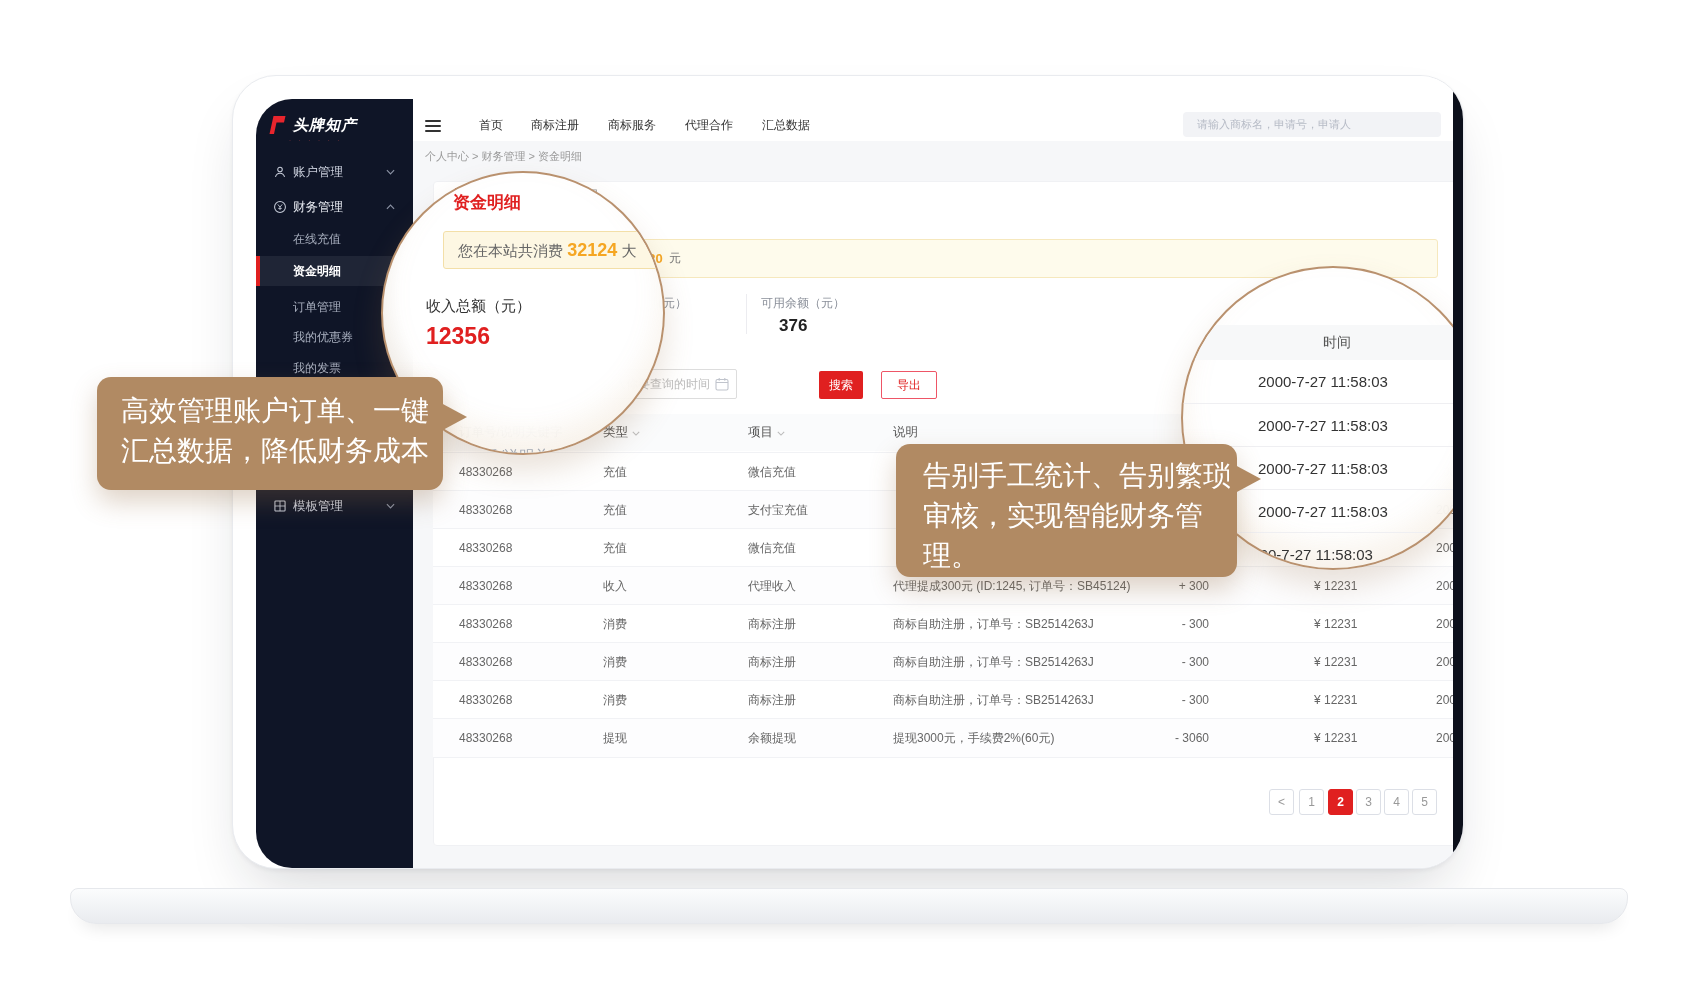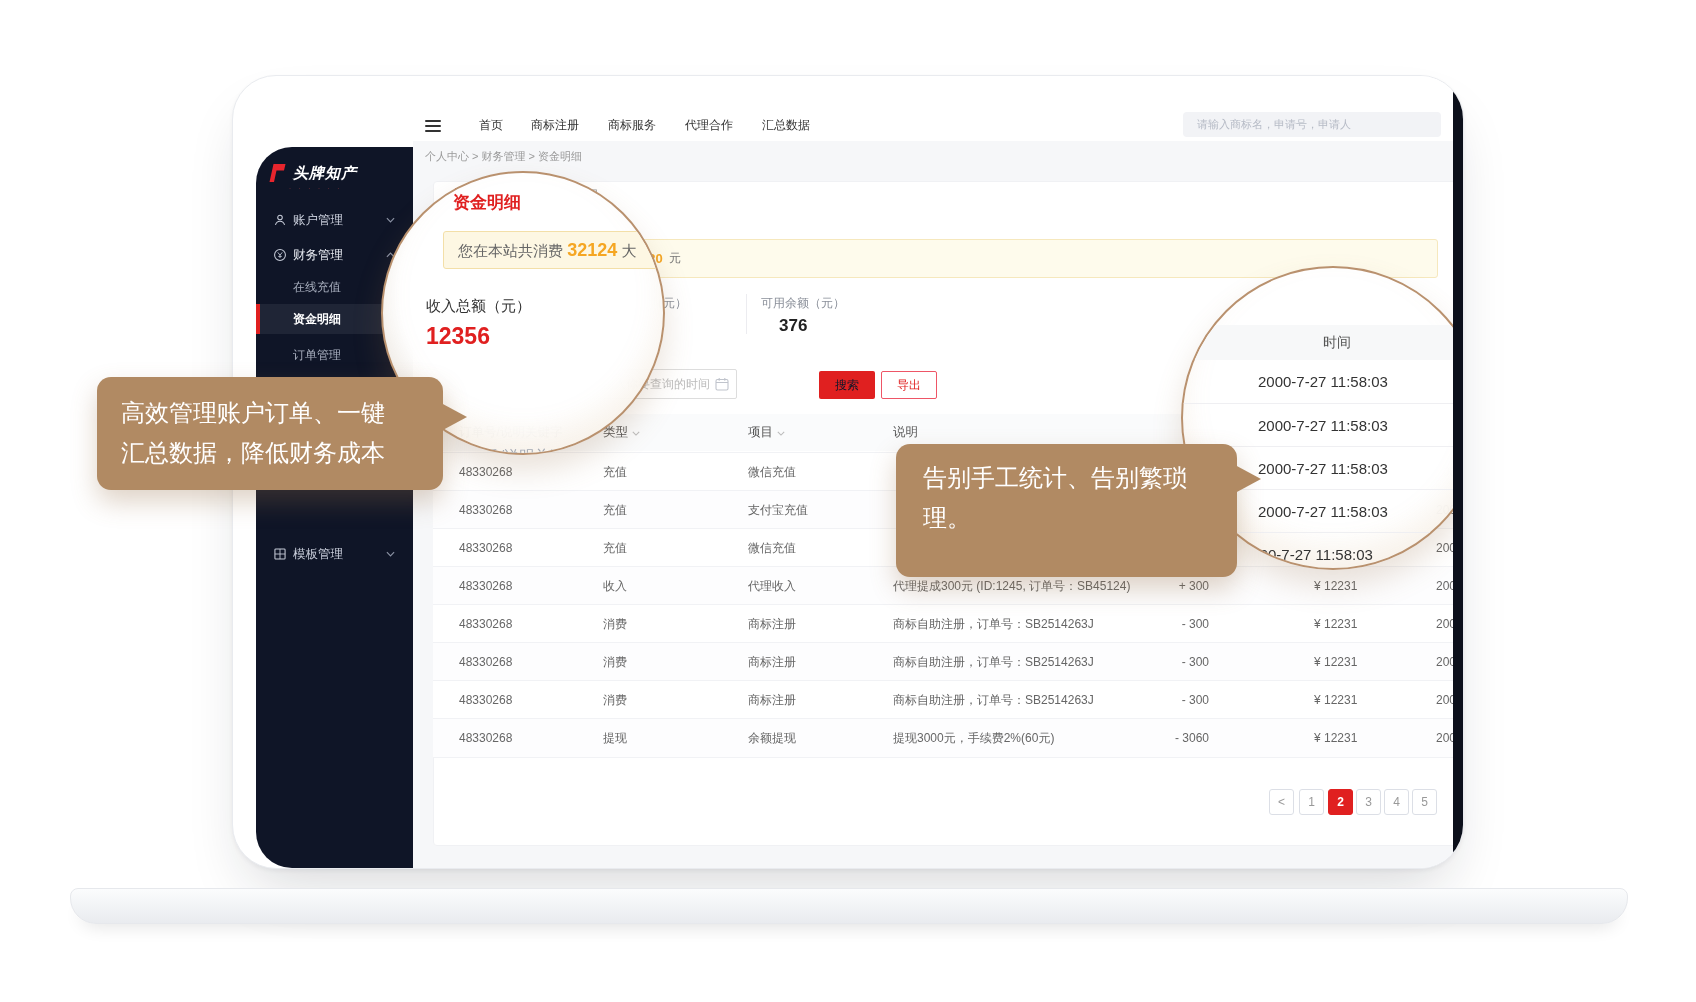--- a/index.html
+++ b/index.html
@@ -11,21 +11,21 @@
   .screen{position:absolute;left:232px;top:75px;width:1230px;height:792px;background:#fff;
           border-radius:44px;overflow:hidden;border:1px solid #e9ebef;
           box-shadow:0 2px 4px rgba(20,25,40,.05),0 30px 60px -18px rgba(20,25,40,.18);}
   .bezel-right{position:absolute;right:0;top:0;bottom:0;width:10px;background:#0c101b;z-index:60;}
   .base{position:absolute;left:70px;top:888px;width:1556px;height:34px;
         background:linear-gradient(#fbfcfd,#e9ebef);border:1px solid #e6e8ec;
         border-radius:8px 8px 26px 26px;box-shadow:0 12px 18px -10px rgba(0,0,0,.12);}
 
   
   .sidebar{position:absolute;left:23px;top:23px;bottom:0;width:157px;background:#0f1527;
-           border-radius:36px 0 0 36px;z-index:5;margin-top:48px;}
+           border-radius:36px 0 0 36px;z-index:5;}
   .logo{position:absolute;left:10px;top:15px;display:flex;align-items:center;cursor:pointer;}
   .logo-text{color:#fff;font-weight:bold;font-style:italic;font-size:15px;letter-spacing:1px;margin-left:5px;}
   .logo-dots{position:absolute;left:33px;top:38px;color:#d94a4a;font-size:6px;letter-spacing:3px;}
   .s-item{position:absolute;left:0;width:153px;height:30px;line-height:30px;color:#c9cedb;
           font-size:12.5px;cursor:pointer;}
   .s-item .lbl{position:absolute;left:37px;}
   .s-item .ico{position:absolute;left:17px;top:8px;width:14px;height:14px;}
   .s-item .chev{position:absolute;right:14px;top:12px;width:9px;height:6px;}
   .s-sub{font-size:12px;color:#a9b0bf;}
   .s-active{background:rgba(255,255,255,.07);}
@@ -57,21 +57,21 @@
   .banner .unit{position:absolute;left:214px;top:0;line-height:37px;font-size:12px;color:#777;}
   .stat-lbl{font-size:12px;color:#8a8f99;}
   .stat-val{font-size:17px;font-weight:bold;color:#222;}
   .vdiv{position:absolute;left:513px;top:218px;height:40px;width:1px;background:#ececf0;}
 
   .f-input{position:absolute;left:346px;top:293px;width:158px;height:30px;border:1px solid #ddd;
            border-radius:2px;box-sizing:border-box;font-size:12px;color:#666;padding:0 26px 0 10px;
            font-family:inherit;background:#fff;}
   .f-input::placeholder{color:#bbb;}
   .cal{position:absolute;left:482px;top:301px;width:14px;height:14px;}
-  .btn-search{position:absolute;left:586px;top:295px;width:56px;height:28px;background:#e02020;color:#0f172a;
+  .btn-search{position:absolute;left:586px;top:295px;width:44px;height:28px;background:#e02020;color:#ffffff;
               border:none;border-radius:2px;font-size:12px;cursor:pointer;font-family:inherit;}
   .btn-export{position:absolute;left:648px;top:295px;width:56px;height:28px;background:#fff;color:#e02020;
               border:1px solid #e56;border-radius:2px;font-size:12px;cursor:pointer;font-family:inherit;}
 
   
   .thead{position:absolute;left:200px;right:0;top:338px;height:37px;background:#fafbfc;
          font-size:12.5px;color:#555;line-height:37px;}
   .trow{position:absolute;left:200px;right:0;height:38px;border-top:1px solid #f1f2f5;
         font-size:12px;color:#666;line-height:38px;background:#fff;}
   .trow.alt{background:#fdfdfe;}
@@ -99,21 +99,21 @@
             border:1px solid #f3dfa8;border-radius:3px;line-height:36px;white-space:nowrap;padding-left:14px;box-sizing:border-box;}
   .m-banner .t1{font-size:15px;color:#666;}
   .m-banner .t2{font-size:18px;font-weight:bold;color:#f5a623;}
   .m2-band{position:absolute;left:0;right:0;top:57px;height:35px;background:#f7f8f9;
            font-size:14px;color:#555;line-height:35px;}
   .m2-row{position:absolute;left:0;right:0;height:43px;font-size:15px;color:#333;line-height:43px;border-top:1px solid #efeff2;}
 
   
   .callout{position:absolute;background:#b18a63;border-radius:14px;z-index:200;color:#fff;
            box-shadow:0 12px 26px rgba(150,110,70,.30);}
-  .callout .line{font-size:24px;line-height:40px;white-space:nowrap;}
+  .callout .line{font-size:28px;line-height:40px;white-space:nowrap;font-family:Liberation Mono, monospace;}
   .tail{position:absolute;width:0;height:0;border-top:14px solid transparent;
         border-bottom:14px solid transparent;border-left:26px solid #b18a63;right:-24px;}
   svg{display:block;}
 </style>
 </head>
 <body>
 
 <div class="screen">
 
   <div class="sidebar">
@@ -352,15 +352,16 @@
 <div class="base"></div>
 
 <div class="callout" style="left:97px;top:377px;width:346px;height:113px;padding:16px 0 0 24px;box-sizing:border-box;">
   <div class="line">高效管理账户订单、一键</div>
   <div class="line">汇总数据，降低财务成本</div>
   <div class="tail" style="top:26px;"></div>
 </div>
 
 <div class="callout" style="left:896px;top:444px;width:341px;height:133px;padding:14px 0 0 27px;box-sizing:border-box;">
   <div class="line">告别手工统计、告别繁琐</div>
+  <div class="line">审核，实现智能财务管</div>
   <div class="line">理。</div>
   <div class="tail" style="top:21px;"></div>
 </div>
 
 </body></html>

